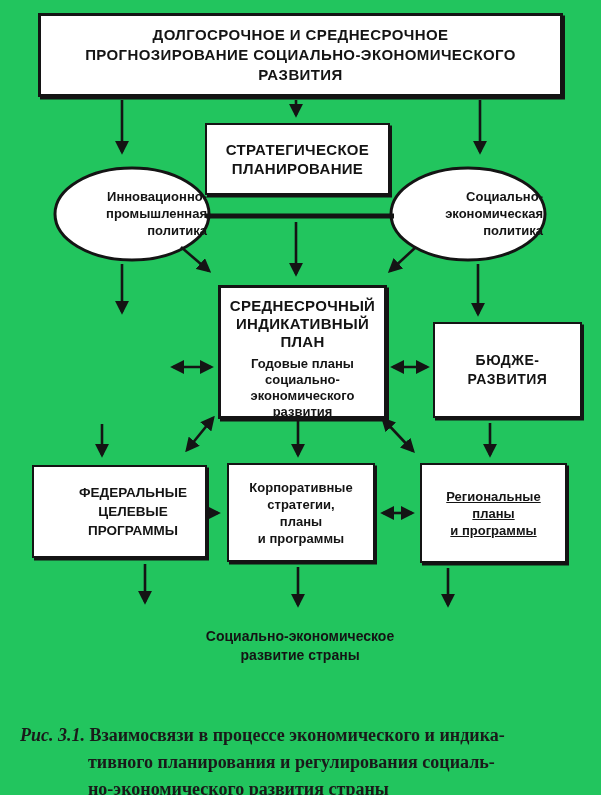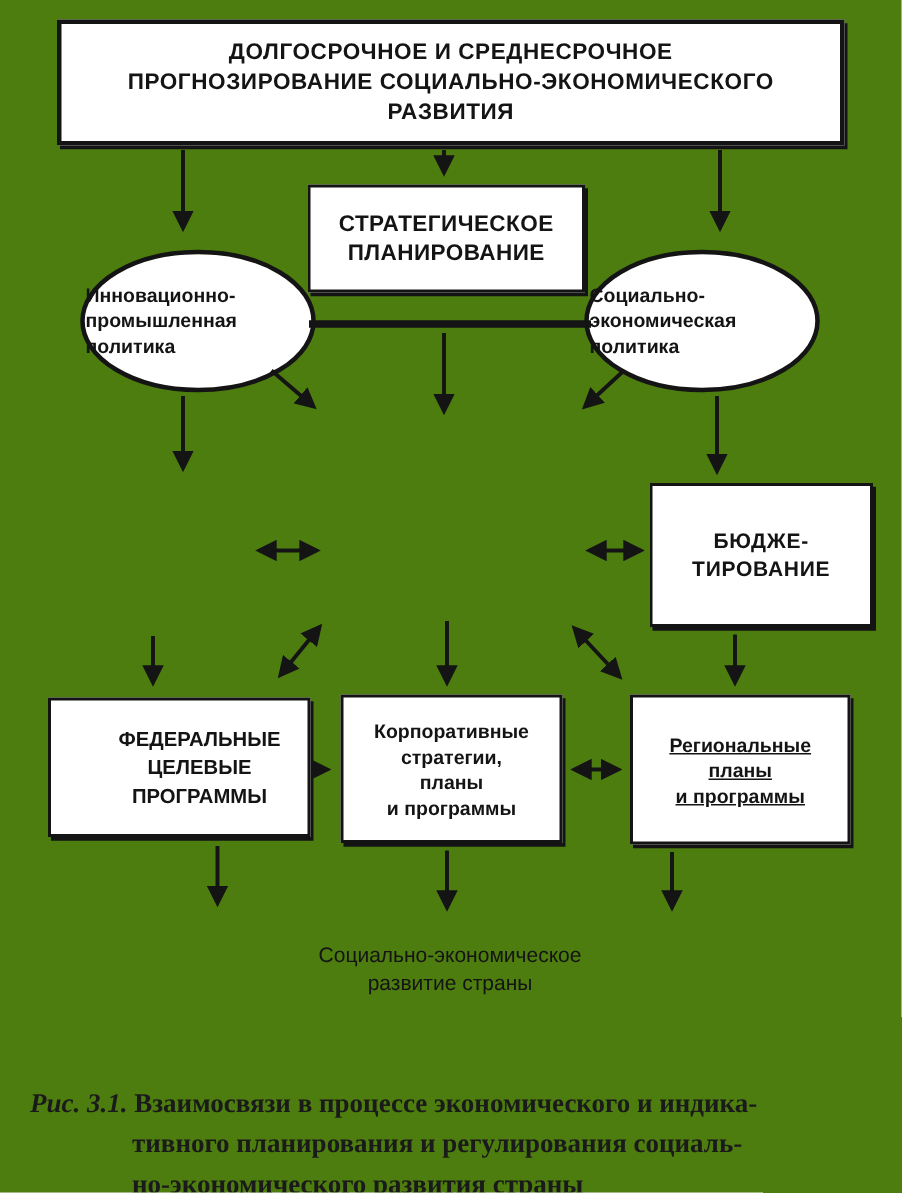--- a/index.html
+++ b/index.html
@@ -1,17 +1,17 @@
 <!DOCTYPE html>
 <html><head>
 <meta charset="utf-8">
 <style>
   html,body{margin:0;padding:0;background:#e8e8e8;}
   .stage{
-    position:relative;width:601px;height:795px;background:#4d7c0f;
+    position:relative;width:601px;height:795px;background:#22c55e;
     font-family:"Liberation Sans","DejaVu Sans",sans-serif;color:#141414;
     overflow:hidden;margin:0 auto;
   }
   .connectors{position:absolute;left:0;top:0;width:601px;height:795px;}
   .connectors line{stroke:#141414;}
   .connectors ellipse{fill:#ffffff;stroke:#141414;stroke-width:3;}
   .box{
     position:absolute;background:#ffffff;border:2px solid #141414;
     box-shadow:2px 2.5px 0 #141414;
     display:flex;flex-direction:column;align-items:center;justify-content:center;
@@ -22,28 +22,28 @@
   .strategic-box{left:205px;top:123px;width:181px;height:68px;font-size:15px;line-height:19px;letter-spacing:.3px;}
   .indicative-box{left:218px;top:285px;width:163px;height:119px;justify-content:flex-start;padding-top:9px;}
   .indicative-title{font-size:15px;line-height:18px;letter-spacing:.3px;white-space:pre-line;font-weight:bold;}
   .indicative-sub{font-size:13px;line-height:16px;margin-top:5px;white-space:pre-line;font-weight:bold;}
   .national-box{left:20px;top:320px;width:141px;height:94px;font-size:13.5px;line-height:19px;}
   .budget-box{left:433px;top:322px;width:145px;height:92px;font-size:14px;line-height:19px;letter-spacing:.5px;}
   .federal-box{left:32px;top:465px;width:144px;height:89px;font-size:13.5px;line-height:19px;padding-left:27px;}
   .corporate-box{left:227px;top:463px;width:144px;height:95px;font-size:13px;line-height:17px;}
   .regional-box{left:420px;top:463px;width:143px;height:96px;font-size:13px;line-height:17px;text-decoration:underline;}
   .ellipse-label{
-    position:absolute;width:150px;text-align:left;font-weight:bold;
+    position:absolute;width:150px;text-align:right;font-weight:bold;
     font-size:13px;line-height:17px;white-space:pre-line;
   }
   .ellipse-label.left{left:57px;top:188px;}
   .ellipse-label.right{left:393px;top:188px;}
   .outcome{
     position:absolute;left:150px;top:627px;width:300px;text-align:center;
-    font-weight:normal;font-size:14px;line-height:19px;white-space:pre-line;
+    font-weight:bold;font-size:14px;line-height:19px;white-space:pre-line;
   }
   .caption{
     position:absolute;left:20px;top:722px;width:566px;
     font-family:"Liberation Serif","DejaVu Serif",serif;
     font-size:18px;line-height:27px;color:#1a1a1a;
   }
   .caption .fig-ref{font-style:italic;font-weight:bold;}
   .caption .cap-line{font-weight:bold;}
   .caption .indent{padding-left:68px;}
 </style>
@@ -101,24 +101,33 @@
 ПЛАНИРОВАНИЕ</div>
 
   <div class="ellipse-label left">Инновационно-
 промышленная
 политика</div>
 
   <div class="ellipse-label right">Социально-
 экономическая
 политика</div>
 
+  <div class="box heavy indicative-box">
+    <div class="indicative-title">СРЕДНЕСРОЧНЫЙ
+ИНДИКАТИВНЫЙ
+ПЛАН</div>
+    <div class="indicative-sub">Годовые планы
+социально-
+экономического
+развития</div>
+  </div>
 
 
   <div class="box budget-box">БЮДЖЕ-
-ТИРОВАНИЕ</div>
+РАЗВИТИЯ</div>
 
   <div class="box federal-box">ФЕДЕРАЛЬНЫЕ
 ЦЕЛЕВЫЕ
 ПРОГРАММЫ</div>
 
   <div class="box corporate-box">Корпоративные
 стратегии,
 планы
 и программы</div>
 

